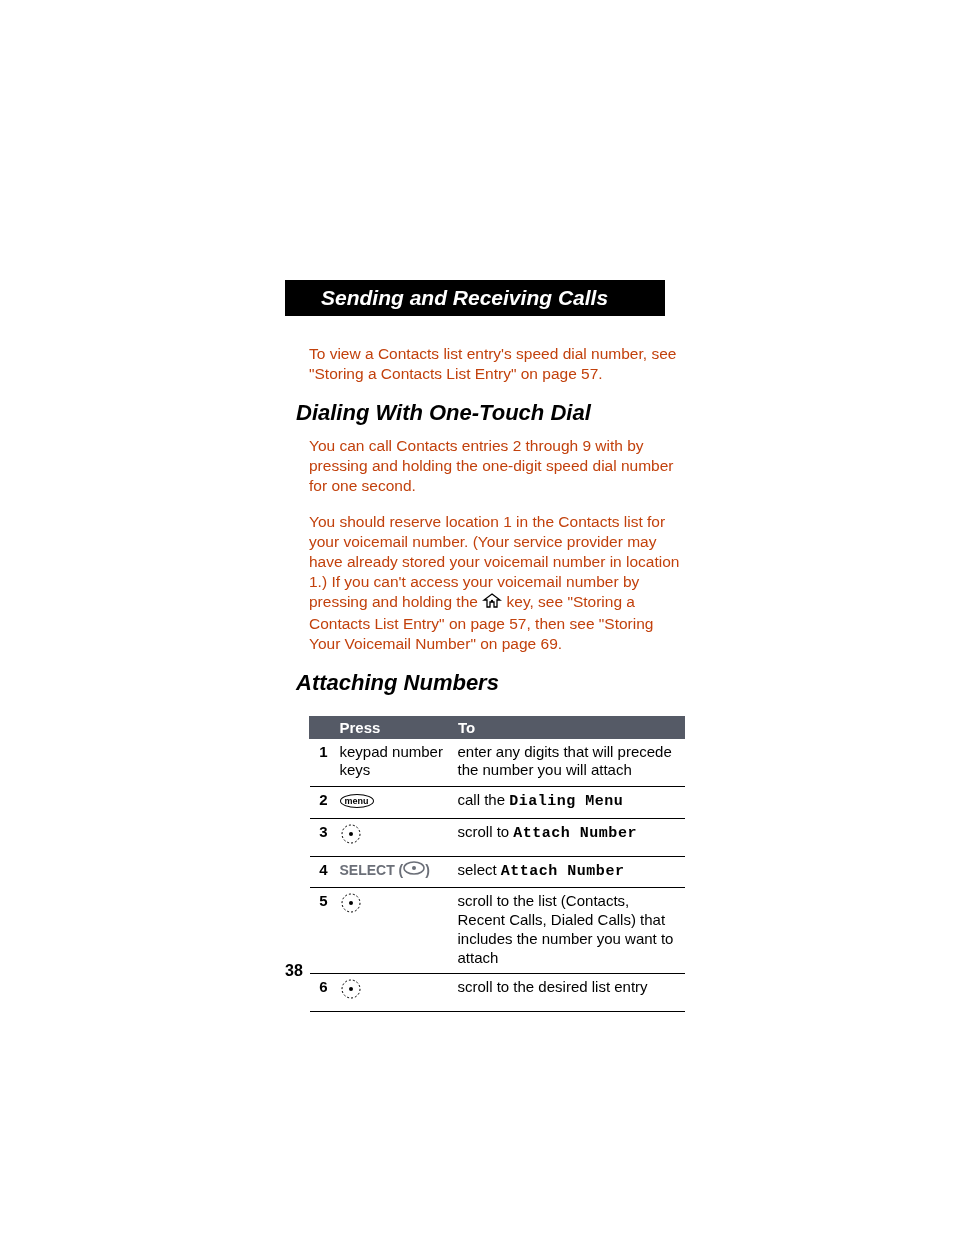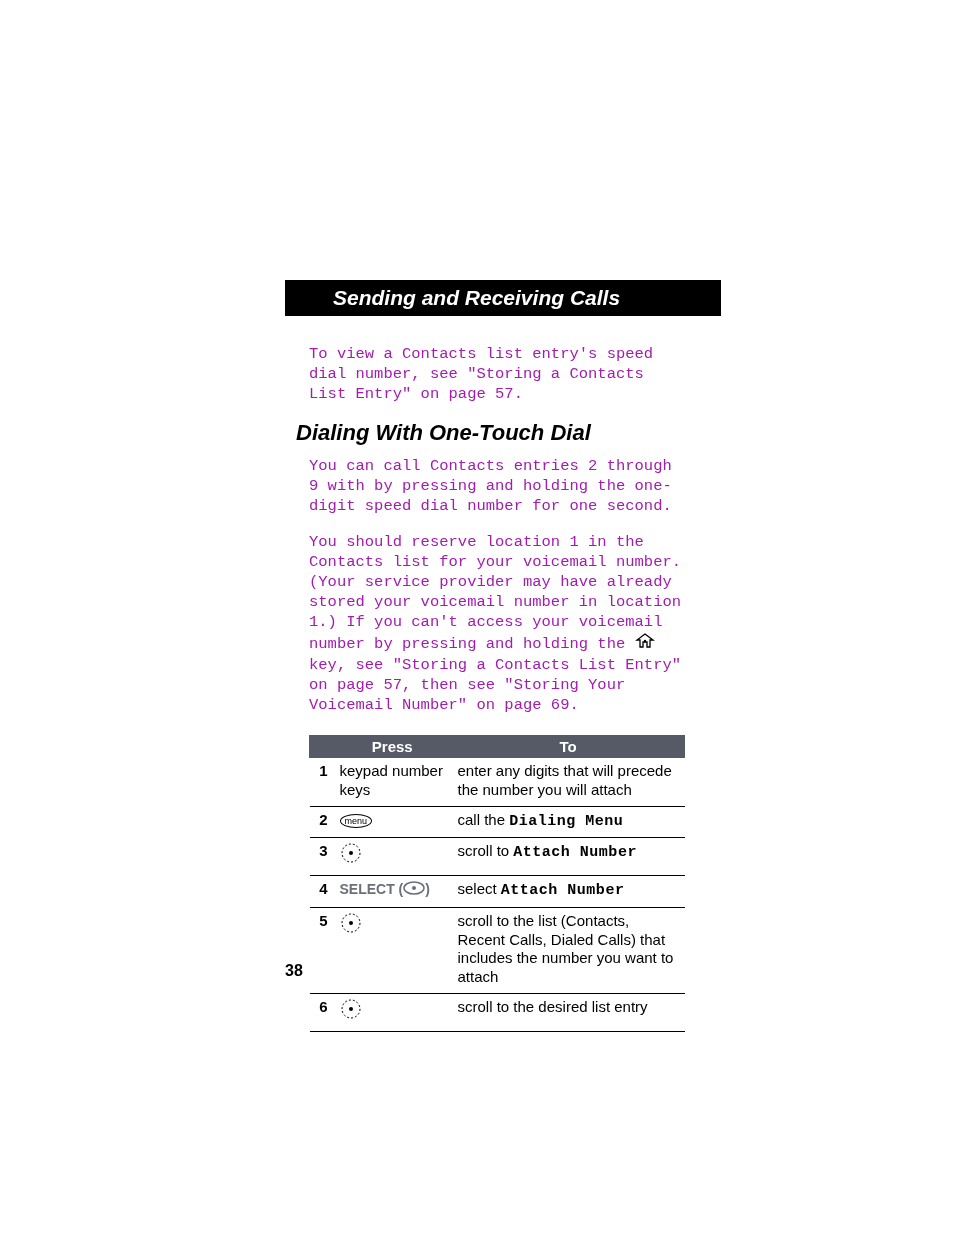--- a/index.html
+++ b/index.html
@@ -12,39 +12,39 @@
     color: #000;
   }
   .page {
     position: relative;
     width: 954px;
     height: 1235px;
     padding-top: 280px;
   }
   .titlebar {
     margin-left: 285px;
-    width: 436px;
+    width: 380px;
     background: #000;
     color: #fff;
     font-family: Arial, Helvetica, sans-serif;
     font-weight: bold;
     font-style: italic;
     font-size: 21px;
-    padding: 6px 0 6px 48px;
+    padding: 6px 0 6px 36px;
   }
   .bodycol {
     margin-left: 309px;
     width: 376px;
   }
   .para {
-    font-family: Liberation Mono, monospace;
+    font-family: Liberation Sans, sans-serif;
     font-size: 15.5px;
     line-height: 1.3;
     margin-top: 28px;
-    color: #a21caf;
+    color: #c2410c;
     font-stretch: condensed;
   }
   .h2 {
     margin-left: 296px;
     margin-top: 14px;
     font-family: Arial, Helvetica, sans-serif;
     font-weight: bold;
     font-style: italic;
     font-size: 22px;
   }
@@ -53,21 +53,21 @@
     border-collapse: collapse;
     width: 100%;
     margin-top: 20px;
     font-family: Arial, Helvetica, sans-serif;
     font-size: 15px;
   }
   table.steps thead th {
     background: #555a66;
     color: #fff;
     font-weight: bold;
-    text-align: center;
+    text-align: left;
     padding: 2px 6px;
     border: 1px solid #555a66;
   }
   table.steps tbody td {
     border-top: 1px solid #000;
     padding: 4px 6px 6px 6px;
     vertical-align: top;
     line-height: 1.25;
   }
   table.steps tbody tr:first-child td { border-top: none; }
@@ -79,21 +79,21 @@
     padding-right: 4px;
   }
   .presscol { width: 118px; }
   .menuoval {
     display: inline-block;
     border: 1.5px solid #000;
     border-radius: 50%;
     font-size: 9px;
     padding: 0 4px;
     line-height: 12px;
-    font-weight: normal;
+    font-weight: bold;
     vertical-align: middle;
   }
   .nav-icon {
     display: inline-block;
     vertical-align: middle;
   }
   .lcdfont {
     font-family: "Courier New", monospace;
     font-weight: bold;
     letter-spacing: 0.5px;
@@ -138,20 +138,21 @@
   <div class="bodycol">
     <p class="para" style="margin-top:10px">You can call Contacts entries 2 through 9 with by pressing and holding the one-digit speed dial number for one second.</p>
     <p class="para">
       <span>You should reserve location 1 in the Contacts list for your voicemail number. (Your service provider may have already stored your voicemail number in location 1.) If you can't access your voicemail number by pressing and holding the </span><span class="send-icon"><svg width="20" height="16" viewBox="0 0 20 16">
             <path d="M10 1 L18 7 L15 7 L15 14 L12 14 L12 9 L8 9 L8 14 L5 14 L5 7 L2 7 Z" fill="none" stroke="#000" stroke-width="1.3"></path>
             <circle cx="10" cy="8" r="1.2" fill="#000"></circle>
           </svg></span><span> key, see "Storing a Contacts List Entry" on page 57, then see "Storing Your Voicemail Number" on page 69.</span>
     </p>
   </div>
 
+  <div class="h2">Attaching Numbers</div>
 
   <div class="bodycol">
 
     <table class="steps">
       <thead>
         <tr>
           <th style="width:24px;border-right:none"></th>
           <th style="border-left:none">Press</th>
           <th>To</th>
         </tr>

